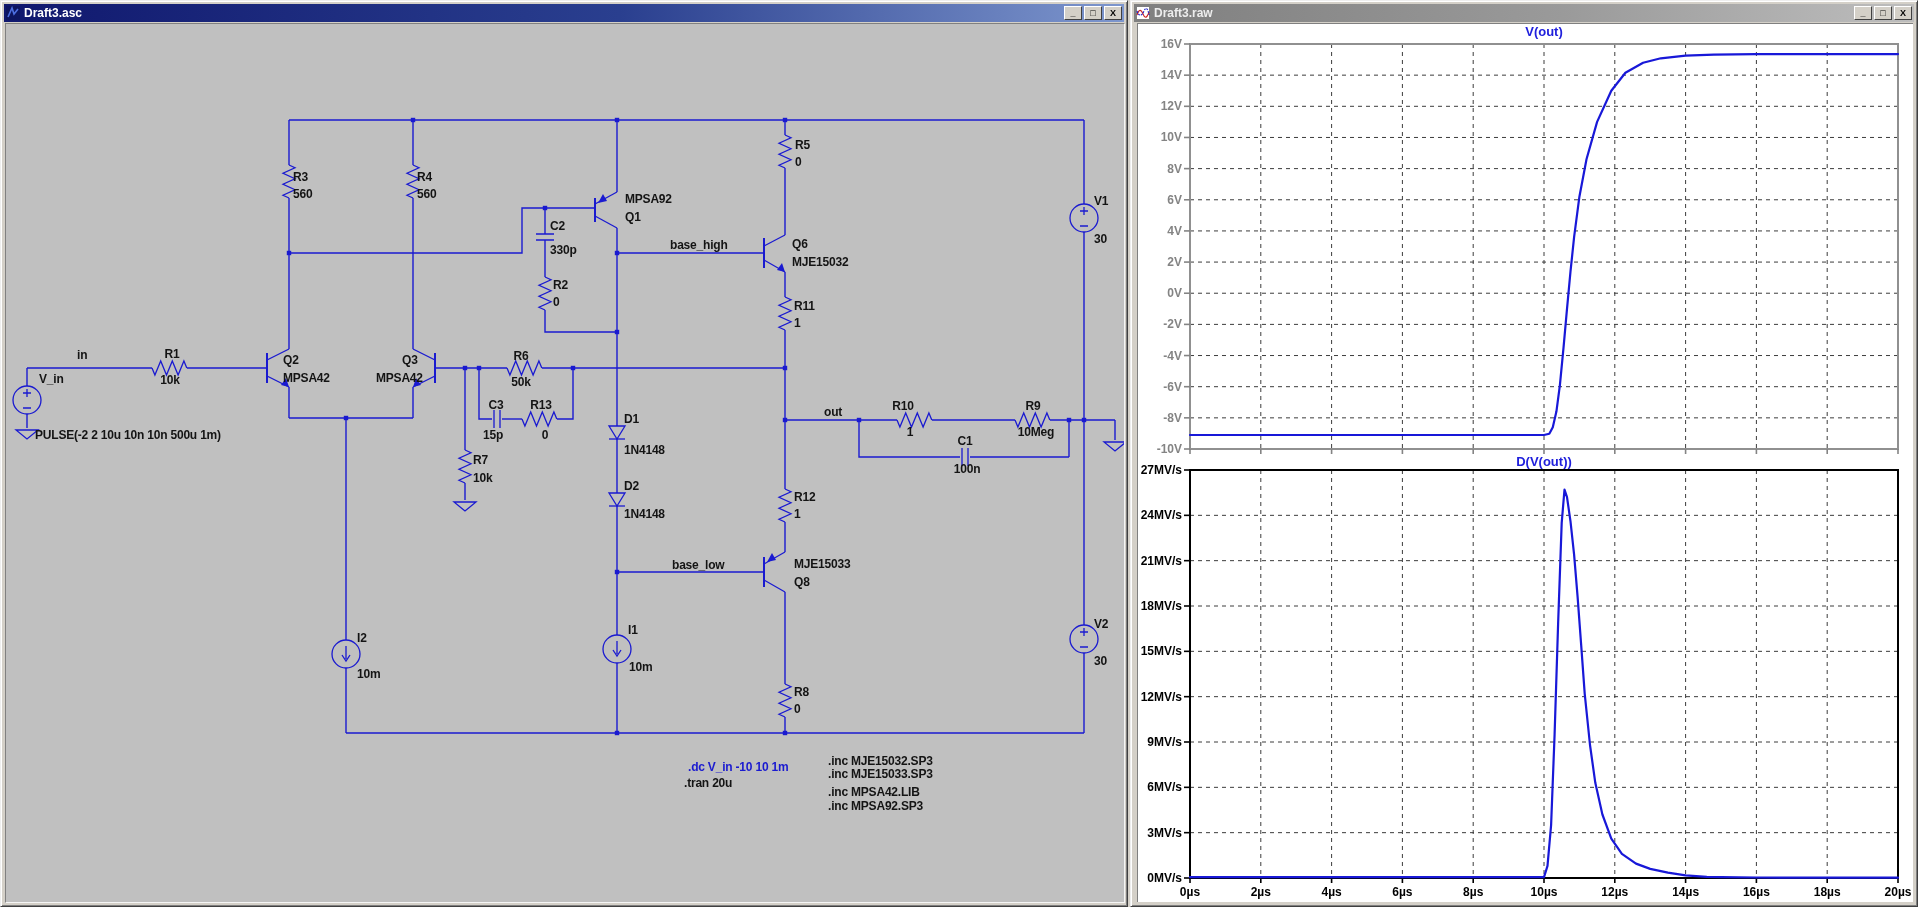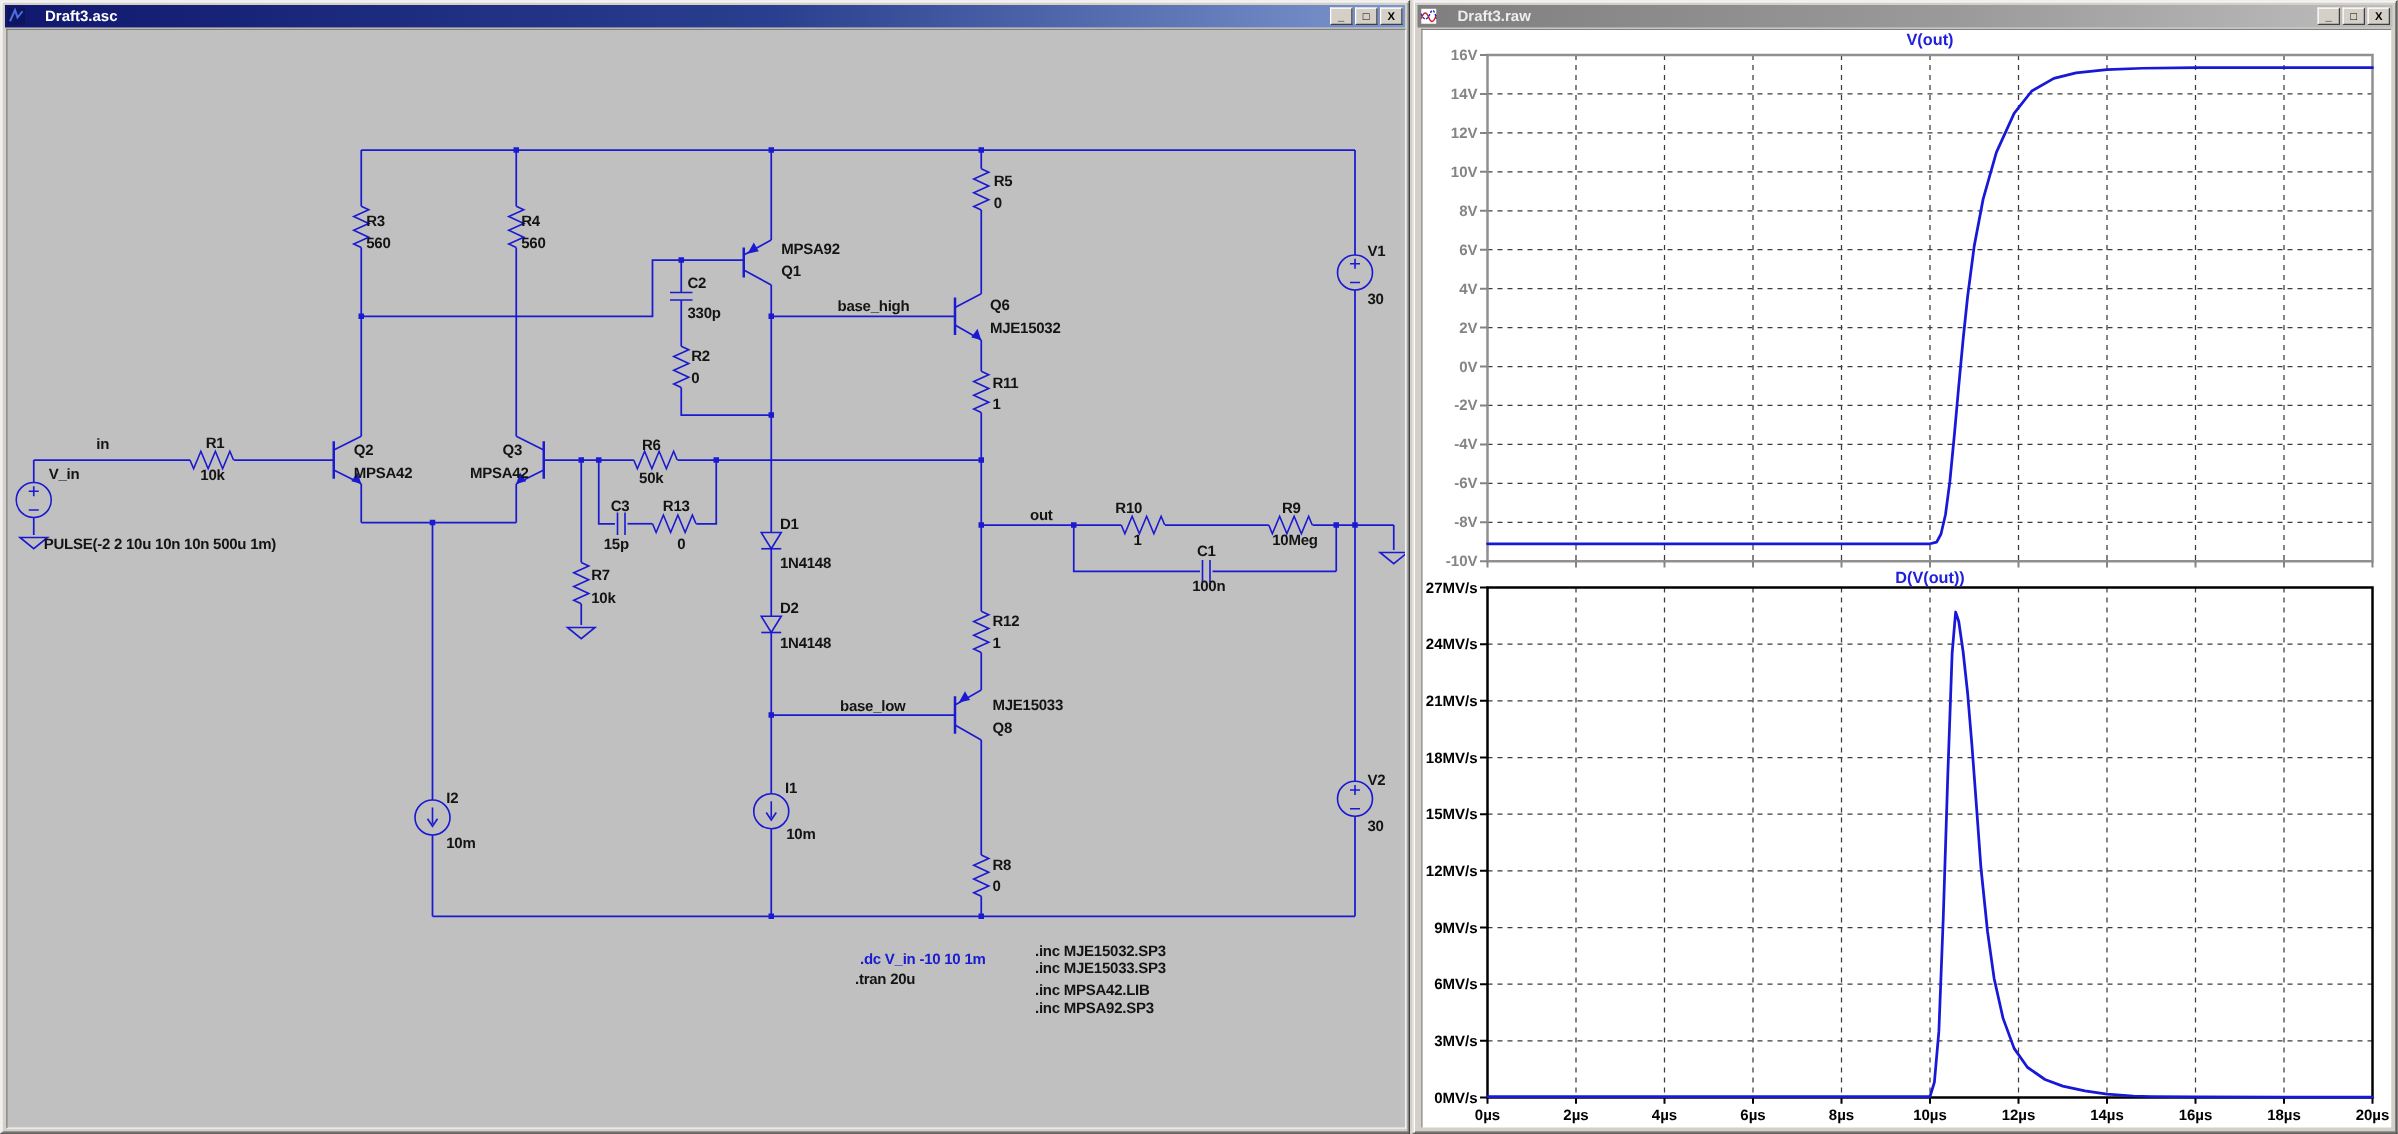--- a/index.html
+++ b/index.html
@@ -3,21 +3,21 @@
 <meta charset="utf-8">
 <style>
   * { margin:0; padding:0; box-sizing:border-box; }
   html,body { width:1918px; height:907px; background:#d4d0c8; font-family:"Liberation Sans",sans-serif; overflow:hidden; }
   .win { position:absolute; background:#d4d0c8; border-top:1px solid #eee; border-left:1px solid #eee; border-right:1px solid #404040; border-bottom:1px solid #404040; box-shadow:inset 1px 1px 0 #fff, inset -1px -1px 0 #808080; }
   #win-left { left:0; top:0; width:1128px; height:907px; }
   #win-right { left:1130px; top:0; width:788px; height:907px; }
   .titlebar { position:absolute; left:3px; right:3px; top:3px; height:18px; display:flex; align-items:center; padding:0 2px; }
   .titlebar.active { background:linear-gradient(90deg,#10186e 0%,#2a3f8f 55%,#7d96cd 100%); }
   .titlebar.inactive { background:linear-gradient(90deg,#7f7f7f 0%,#9a9a9a 55%,#bdbdbd 100%); }
-  .titlebar .ttl { color:#fff; font-size:12px; font-weight:bold; margin-left:16px; white-space:nowrap; }
+  .titlebar .ttl { color:#fff; font-size:12px; font-weight:bold; margin-left:4px; white-space:nowrap; }
   .titlebar.inactive .ttl { color:#ededed; font-weight:bold; }
   .winbtns { margin-left:auto; display:flex; gap:2px; }
   .wbtn { width:18px; height:14px; background:#d4d0c8; border-top:1px solid #fff; border-left:1px solid #fff; border-right:1px solid #404040; border-bottom:1px solid #404040; font-size:9px; line-height:12px; text-align:center; font-weight:bold; color:#000; font-family:"Liberation Sans",sans-serif; cursor:pointer; }
   .icon16 { width:14px; height:14px; flex:0 0 14px; }
   .client-left { position:absolute; left:4px; top:22px; width:1120px; height:880px; background:#c0c0c0; border-top:1px solid #808080; border-left:1px solid #808080; border-right:1px solid #f5f5f5; border-bottom:1px solid #f5f5f5; }
   .client-right { position:absolute; left:6px; top:22px; width:776px; height:879px; background:#ffffff; border-top:1px solid #808080; border-left:1px solid #808080; }
   svg { display:block; }
   .wire path, .wire line { stroke:#1a1ad0; stroke-width:1.4; fill:none; }
   .sym path, .sym circle, .sym polygon.open { stroke:#1a1ad0; stroke-width:1.3; fill:none; }
   .sym .bar { stroke-width:2; }

